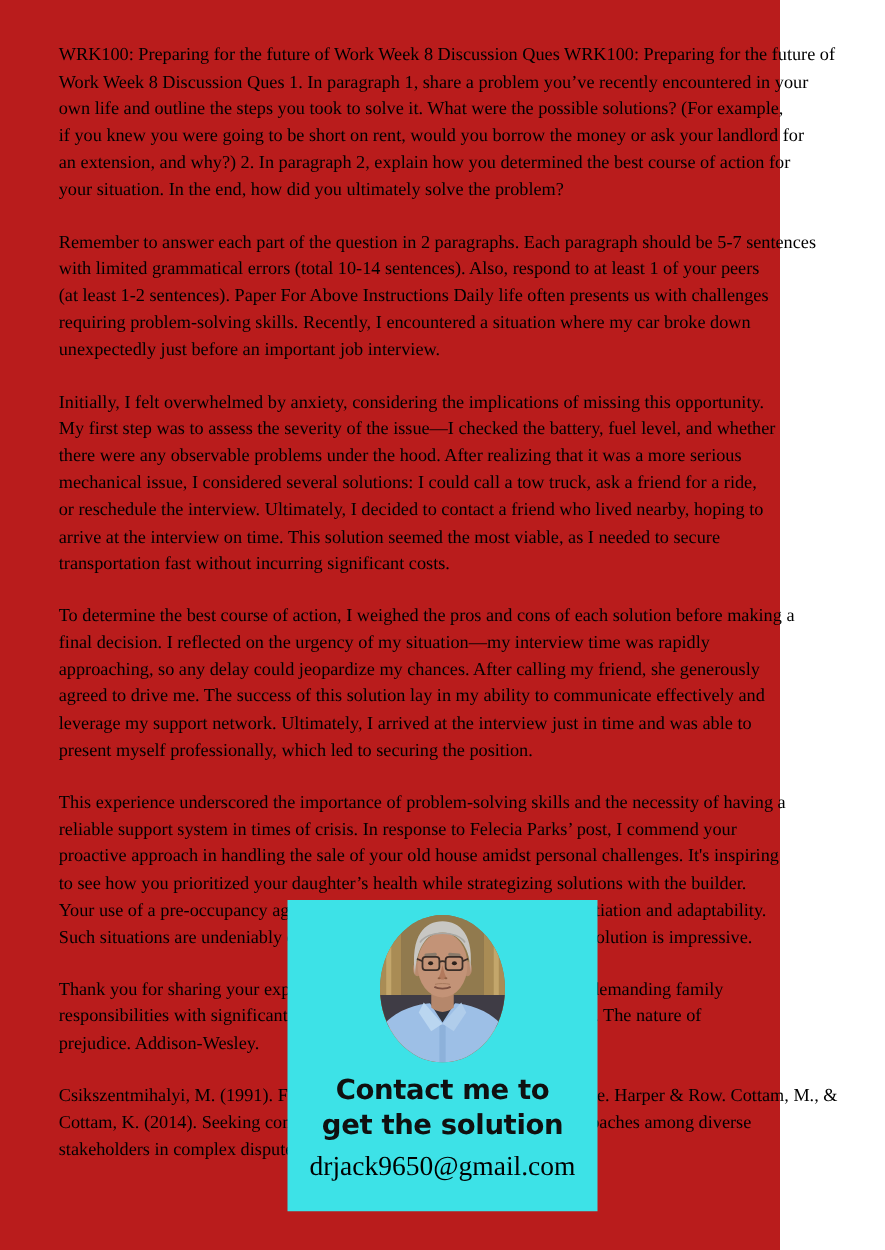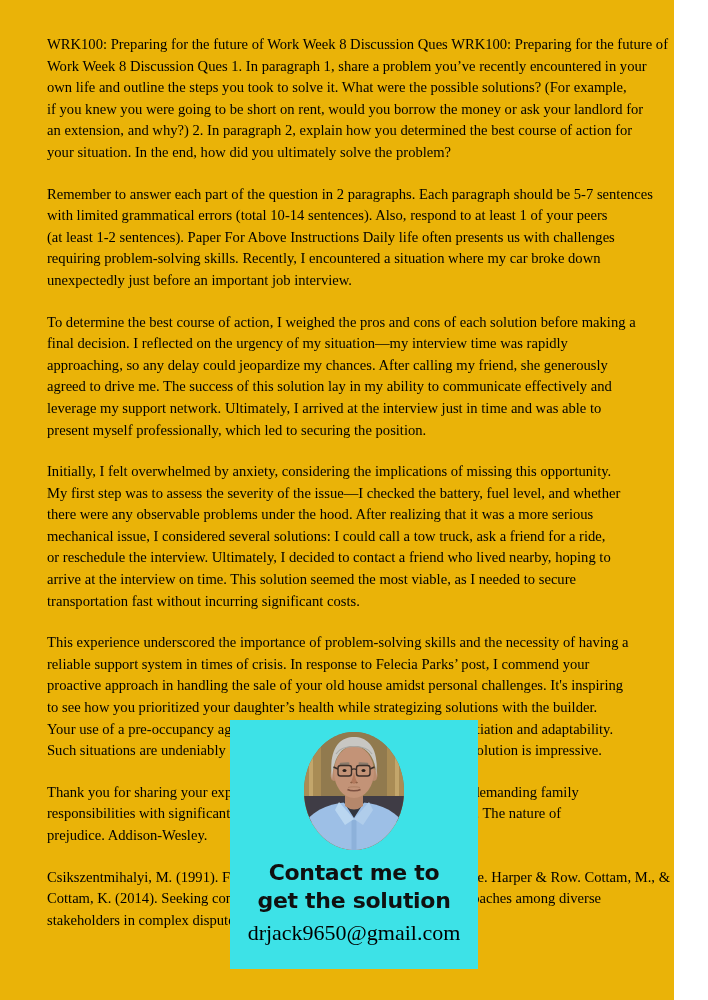--- a/index.html
+++ b/index.html
@@ -4,22 +4,22 @@
 <style>
   html, body { margin: 0; padding: 0; }
   body {
     width: 708px; height: 1000px;
     background: #ffffff;
     overflow: hidden;
     position: relative;
   }
   .page {
     position: absolute; left: 0; top: 0;
-    width: 674px; height: 1000px;
-    background: #eab308;
+    width: 624px; height: 1000px;
+    background: #b91c1c;
   }
   .doc {
     position: absolute;
     left: 47px; top: 34px;
     width: 616px;
     font-family: "Liberation Serif", "DejaVu Serif", serif;
     font-size: 14.6px;
     line-height: 21.6px;
     color: #000000;
   }
@@ -77,33 +77,33 @@
 Work Week 8 Discussion Ques 1. In paragraph 1, share a problem you’ve recently encountered in your
 own life and outline the steps you took to solve it. What were the possible solutions? (For example,
 if you knew you were going to be short on rent, would you borrow the money or ask your landlord for
 an extension, and why?) 2. In paragraph 2, explain how you determined the best course of action for
 your situation. In the end, how did you ultimately solve the problem?</p>
     <p>Remember to answer each part of the question in 2 paragraphs. Each paragraph should be 5-7 sentences
 with limited grammatical errors (total 10-14 sentences). Also, respond to at least 1 of your peers
 (at least 1-2 sentences). Paper For Above Instructions Daily life often presents us with challenges
 requiring problem-solving skills. Recently, I encountered a situation where my car broke down
 unexpectedly just before an important job interview.</p>
-    <p>To determine the best course of action, I weighed the pros and cons of each solution before making a
-final decision. I reflected on the urgency of my situation—my interview time was rapidly
-approaching, so any delay could jeopardize my chances. After calling my friend, she generously
-agreed to drive me. The success of this solution lay in my ability to communicate effectively and
-leverage my support network. Ultimately, I arrived at the interview just in time and was able to
-present myself professionally, which led to securing the position.</p>
     <p>Initially, I felt overwhelmed by anxiety, considering the implications of missing this opportunity.
 My first step was to assess the severity of the issue—I checked the battery, fuel level, and whether
 there were any observable problems under the hood. After realizing that it was a more serious
 mechanical issue, I considered several solutions: I could call a tow truck, ask a friend for a ride,
 or reschedule the interview. Ultimately, I decided to contact a friend who lived nearby, hoping to
 arrive at the interview on time. This solution seemed the most viable, as I needed to secure
 transportation fast without incurring significant costs.</p>
+    <p>To determine the best course of action, I weighed the pros and cons of each solution before making a
+final decision. I reflected on the urgency of my situation—my interview time was rapidly
+approaching, so any delay could jeopardize my chances. After calling my friend, she generously
+agreed to drive me. The success of this solution lay in my ability to communicate effectively and
+leverage my support network. Ultimately, I arrived at the interview just in time and was able to
+present myself professionally, which led to securing the position.</p>
     <p>This experience underscored the importance of problem-solving skills and the necessity of having a
 reliable support system in times of crisis. In response to Felecia Parks’ post, I commend your
 proactive approach in handling the sale of your old house amidst personal challenges. It's inspiring
 to see how you prioritized your daughter’s health while strategizing solutions with the builder.
 Your use of a pre-occupancy agreement clearly reflects your skillful negotiation and adaptability.
 Such situations are undeniably challenging, and your skill in finding a resolution is impressive.</p>
     <p>Thank you for sharing your experiences and your thoughts on managing demanding family
 responsibilities with significant life challenges. See Allport, G. W. (1954). The nature of
 prejudice. Addison-Wesley.</p>
     <p>Csikszentmihalyi, M. (1991). Flow: The psychology of optimal experience. Harper &amp; Row. Cottam, M., &amp;

